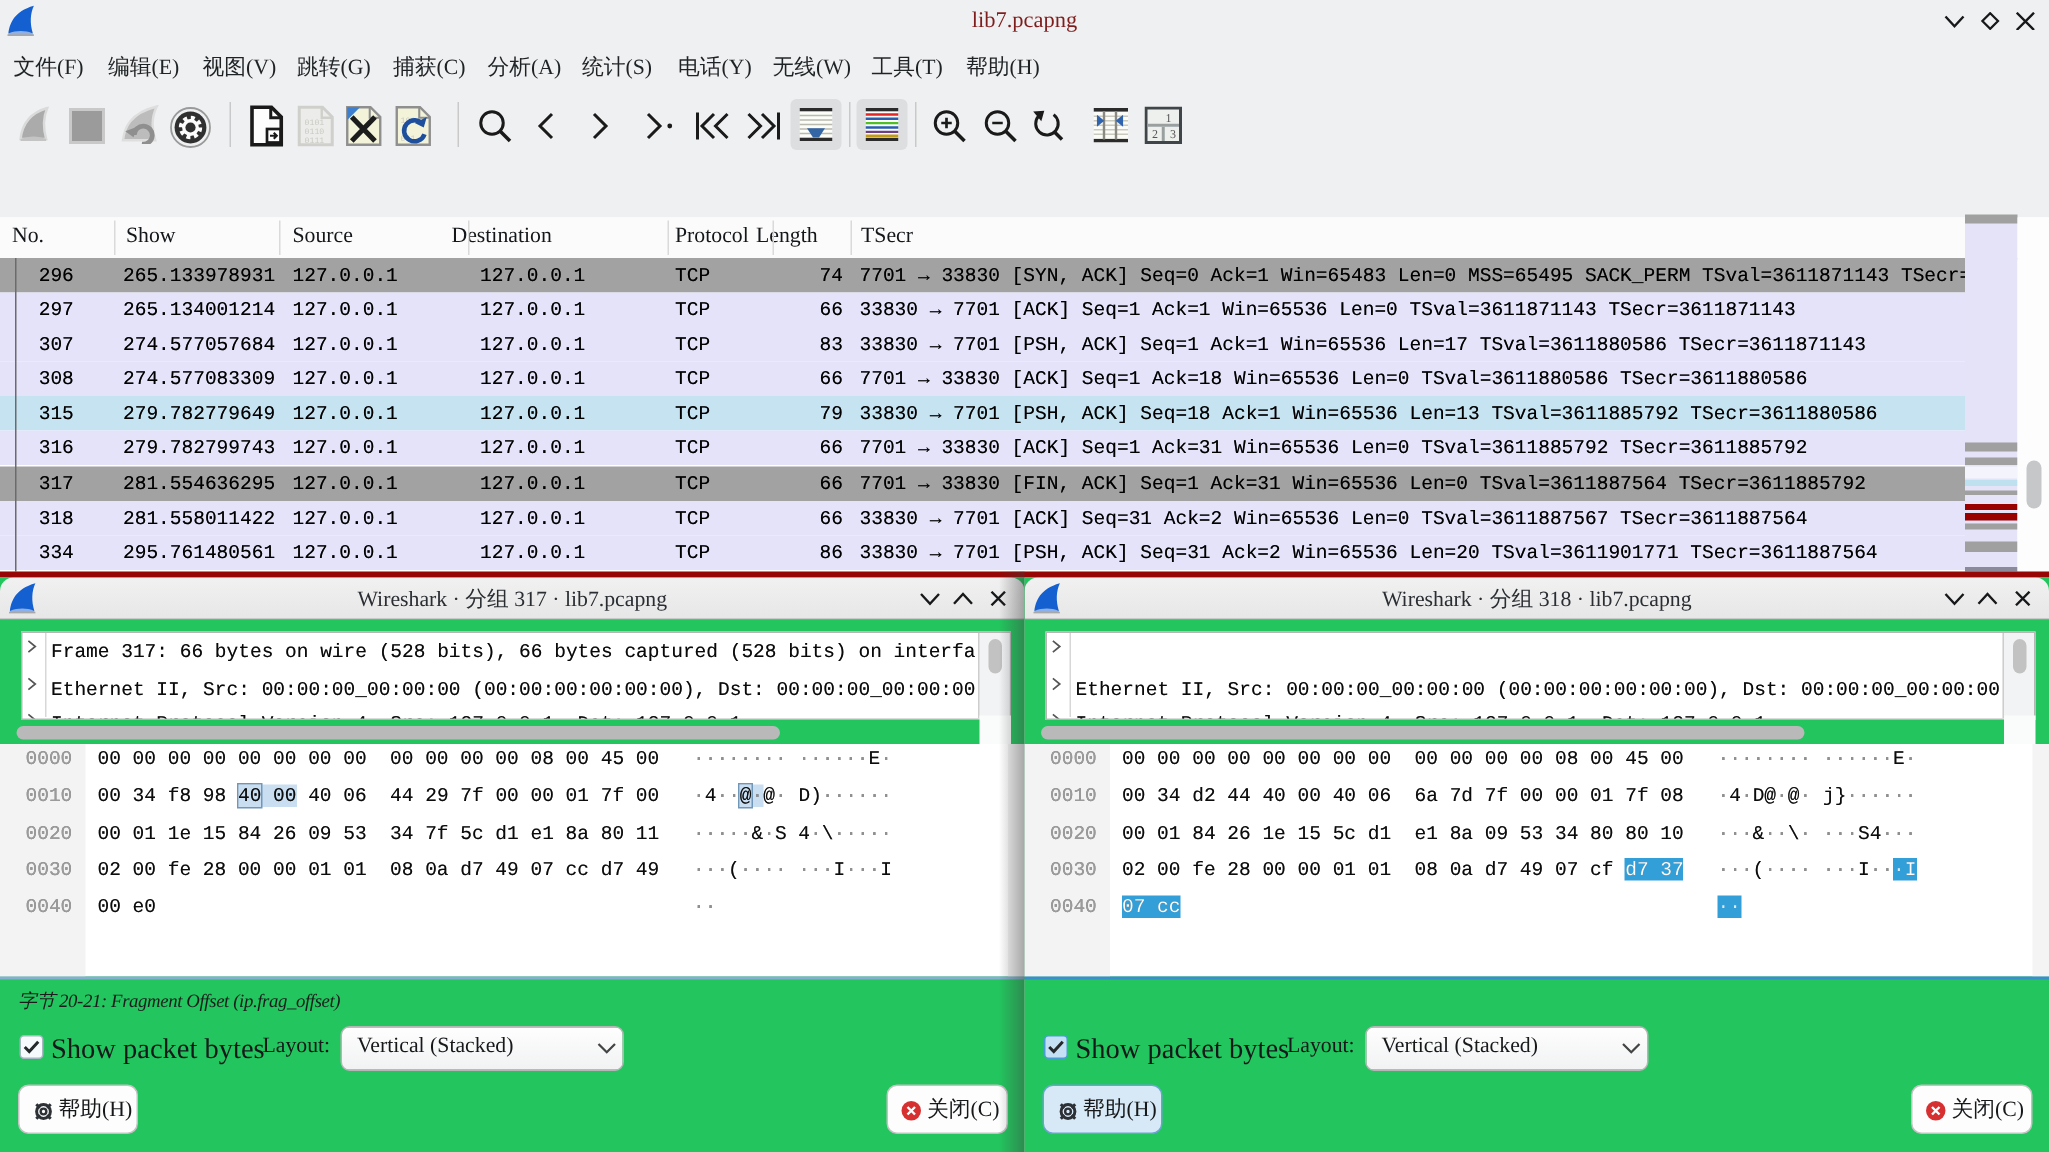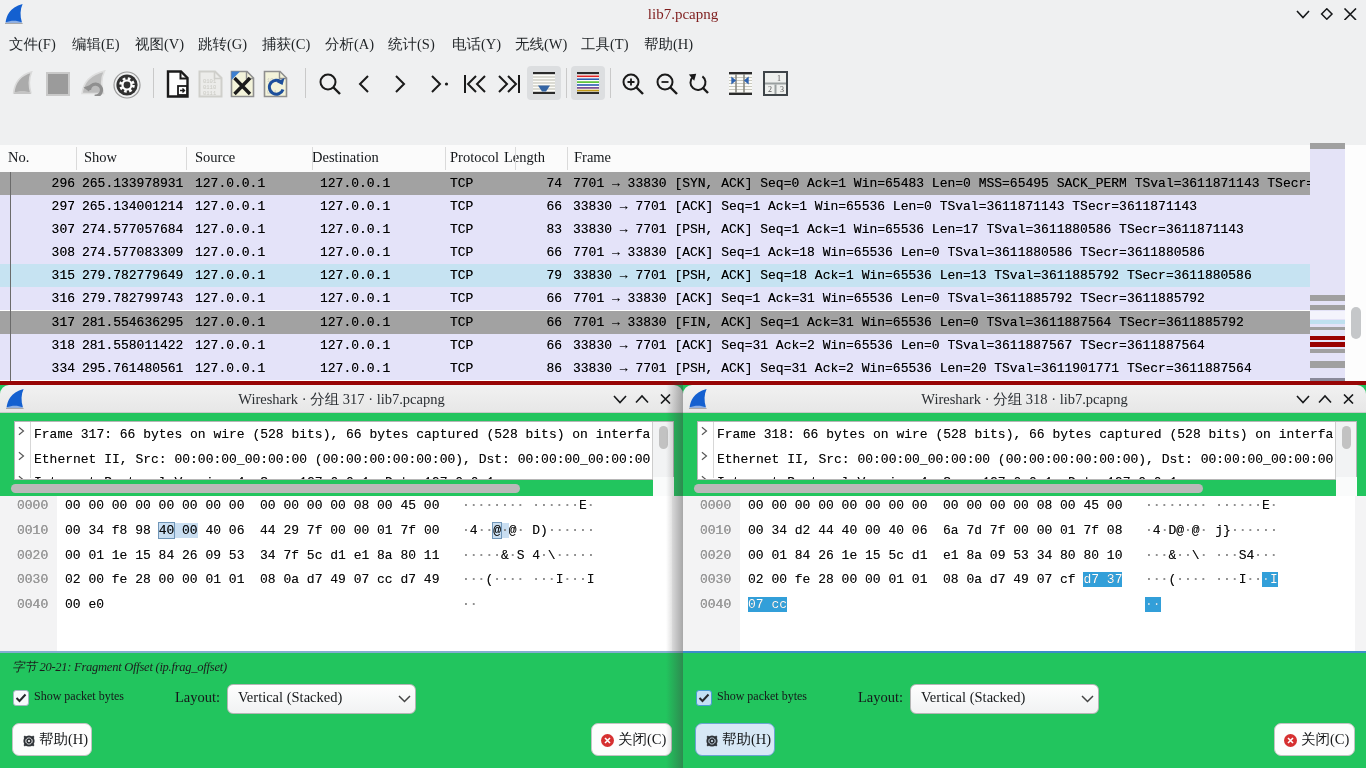--- a/index.html
+++ b/index.html
@@ -19,21 +19,21 @@
 #fbookmark{position:absolute;left:0;top:0;width:17px;height:22px;background:#fcfcfc;border-right:1px solid #9a9a9a;border-radius:2px 0 0 2px}
 #ftext{position:absolute;left:20px;top:1px;font-size:15px;color:#101010}
 #fright{position:absolute;right:0;top:0;width:62px;height:22px;background:#fff;border-radius:0 2px 2px 0}
 
 #plist{left:0;top:145px;width:1366px;height:236px;background:#fff}
 #phdr{position:absolute;left:0;top:0;width:1366px;height:27px;background:#fbfbfb;border-bottom:1px solid #cfcfcf;font-size:14.5px;color:#14171a}
 .hsep{position:absolute;top:2px;height:23px;width:1px;background:#dadada}
 .hlbl{position:absolute;top:4px}
 .prow{position:absolute;left:0;width:1310px;height:23.08px;overflow:hidden;font-family:"Liberation Mono",monospace;font-size:13px;white-space:pre;text-shadow:0 0 0.4px rgba(0,0,0,0.55)}
 .prow span{position:absolute;top:4px}
-.cnum{width:75px;text-align:right}
+.cnum{width:75px;text-align:center}
 .clen{width:60px;text-align:right}
 #vline{position:absolute;left:10px;top:27px;width:1px;height:209px;background:#6b6b6b}
 #minimap{position:absolute;left:1310px;top:0;width:35px;height:236px;background:#e4e3f7}
 #pgutter{position:absolute;left:1345px;top:0;width:21px;height:236px;background:#fdfdfd}
 #pthumb{position:absolute;left:6px;top:162px;width:10px;height:32px;background:#c5c7c9;border-radius:5px}
 .mseg{position:absolute;left:0;width:35px}
 
 #redline{left:0;top:381px;width:1366px;height:4px;background:#970505}
 
 .dlg{position:absolute;top:385px;width:683px;height:383px;background:#22c55e}
@@ -51,21 +51,21 @@
 .off{position:absolute;left:17px;color:#9b9b9b}
 .hby{position:absolute;left:65px;color:#0c0c0c}
 .has{position:absolute;left:462px;color:#0c0c0c}
 .dot{color:#909090}
 .hl1{background:#c9def1}
 .hl1b{outline:1px solid #7096b8}
 .hl2{background:#329fd9;color:#fff}
 .blueline{position:absolute;left:0;top:266px;width:683px;height:2px}
 .dstatus{position:absolute;left:12px;top:274px;font-style:italic;font-size:12.5px;letter-spacing:-0.25px;color:#1c1c1c;width:665px;white-space:nowrap;overflow:hidden}
 .cbx{position:absolute;left:13px;top:305px;width:14px;height:14px;background:#fff;border:1px solid #8e8e8e;border-radius:3px}
-.cblbl{position:absolute;left:34px;top:304px;font-size:12px;color:#16181a}
+.cblbl{position:absolute;left:34px;top:304px;font-size:19px;color:#16181a}
 .laylbl{position:absolute;left:175px;top:304px;font-size:14.5px;color:#16181a}
 .combo{position:absolute;left:227px;top:299px;width:187px;height:28px;background:linear-gradient(180deg,#fefefe,#f1f2f3);border:1px solid #b5b5b5;border-radius:6px;font-size:14.5px;color:#16181a}
 .btn{position:absolute;top:338px;height:31px;background:#fdfdfd;border:1px solid #c3c3c3;border-radius:7px;font-size:14.5px;color:#16181a}
 .bhelp{left:12px;width:78px}
 .bclose{left:591px;width:79px}
 #shadowL{left:666px;top:381px;width:17px;height:387px;background:linear-gradient(90deg,rgba(60,60,60,0),rgba(60,60,60,0.42))}
 </style></head><body>
 <div id="root">
 
   <div class="abs" id="titlebar"></div>
@@ -233,24 +233,24 @@
         </g>
       </svg>
   </div>
 
 
   <div class="abs" id="plist">
     <div id="phdr">
       <span class="hlbl" style="left:8px">No.</span>
       <span class="hlbl" style="left:84px">Show</span>
       <span class="hlbl" style="left:195px">Source</span>
-      <span class="hlbl" style="left:312px">Destination</span>
+      <span class="hlbl" style="left:301px">Destination</span>
       <span class="hlbl" style="left:450px">Protocol</span>
       <span class="hlbl" style="left:504px">Length</span>
-      <span class="hlbl" style="left:574px">Frame</span>
+      <span class="hlbl" style="left:574px">TSecr</span>
       <div class="hsep" style="left:76px"></div>
       <div class="hsep" style="left:186px"></div>
       <div class="hsep" style="left:312px"></div>
       <div class="hsep" style="left:445px"></div>
       <div class="hsep" style="left:515px"></div>
       <div class="hsep" style="left:567px"></div>
     </div>
     <div class="prow" style="top:27.0px;background:#a2a2a2"><span class="cnum" style="left:0">296</span><span style="left:82px">265.133978931</span><span style="left:195px">127.0.0.1</span><span style="left:320px">127.0.0.1</span><span style="left:450px">TCP</span><span class="clen" style="left:502px">74</span><span style="left:573px">7701 → 33830 [SYN, ACK] Seq=0 Ack=1 Win=65483 Len=0 MSS=65495 SACK_PERM TSval=3611871143 TSecr=3611871143</span></div>
 <div class="prow" style="top:50.1px;background:#e4e3f9"><span class="cnum" style="left:0">297</span><span style="left:82px">265.134001214</span><span style="left:195px">127.0.0.1</span><span style="left:320px">127.0.0.1</span><span style="left:450px">TCP</span><span class="clen" style="left:502px">66</span><span style="left:573px">33830 → 7701 [ACK] Seq=1 Ack=1 Win=65536 Len=0 TSval=3611871143 TSecr=3611871143</span></div>
 <div class="prow" style="top:73.2px;background:#e4e3f9"><span class="cnum" style="left:0">307</span><span style="left:82px">274.577057684</span><span style="left:195px">127.0.0.1</span><span style="left:320px">127.0.0.1</span><span style="left:450px">TCP</span><span class="clen" style="left:502px">83</span><span style="left:573px">33830 → 7701 [PSH, ACK] Seq=1 Ack=1 Win=65536 Len=17 TSval=3611880586 TSecr=3611871143</span></div>
@@ -361,21 +361,20 @@
         <path d="M1.6 19.3 C7 17.2 12.8 17.2 17.9 19.3 L17.9 20.6 L1.6 20.6 Z" fill="#8fb0e4"></path>
         <path d="M1 20.5 H18.6" stroke="#a8a8a8" stroke-width="1.2"></path>
       </svg>
 <div class="dtext">Wireshark · 分组 318 · lib7.pcapng</div>
 <svg style="position:absolute;left:613px;top:9px" width="62" height="10" viewBox="0 0 62 10">
 <path d="M1 2 L7 8.5 L13 2" fill="none" stroke="#16181a" stroke-width="1.6"></path>
 <path d="M23 8.5 L29 2 L35 8.5" fill="none" stroke="#16181a" stroke-width="1.6"></path>
 <path d="M48 0.5 L57 9.5 M57 0.5 L48 9.5" fill="none" stroke="#16181a" stroke-width="1.6"></path>
       </svg>
 <div class="tree">
-        <div class="trow" style="top:5px">Frame 318: 66 bytes on wire (528 bits), 66 bytes captured (528 bits) on interfa</div>
         <div class="trow" style="top:30px">Ethernet II, Src: 00:00:00_00:00:00 (00:00:00:00:00:00), Dst: 00:00:00_00:00:00</div>
         <div class="trow" style="top:53px">Internet Protocol Version 4, Src: 127.0.0.1, Dst: 127.0.0.1</div>
         <svg class="texp" style="top:4px;left:1px" width="10" height="12" viewBox="0 0 10 12">
           <path d="M2.5 1.5 L8 6 L2.5 10.5" fill="none" stroke="#565656" stroke-width="1.4"></path>
         </svg>
         <svg class="texp" style="top:29px;left:1px" width="10" height="12" viewBox="0 0 10 12">
           <path d="M2.5 1.5 L8 6 L2.5 10.5" fill="none" stroke="#565656" stroke-width="1.4"></path>
         </svg>
         <svg class="texp" style="top:53px;left:1px" width="10" height="12" viewBox="0 0 10 12">
           <path d="M2.5 1.5 L8 6 L2.5 10.5" fill="none" stroke="#565656" stroke-width="1.4"></path>

